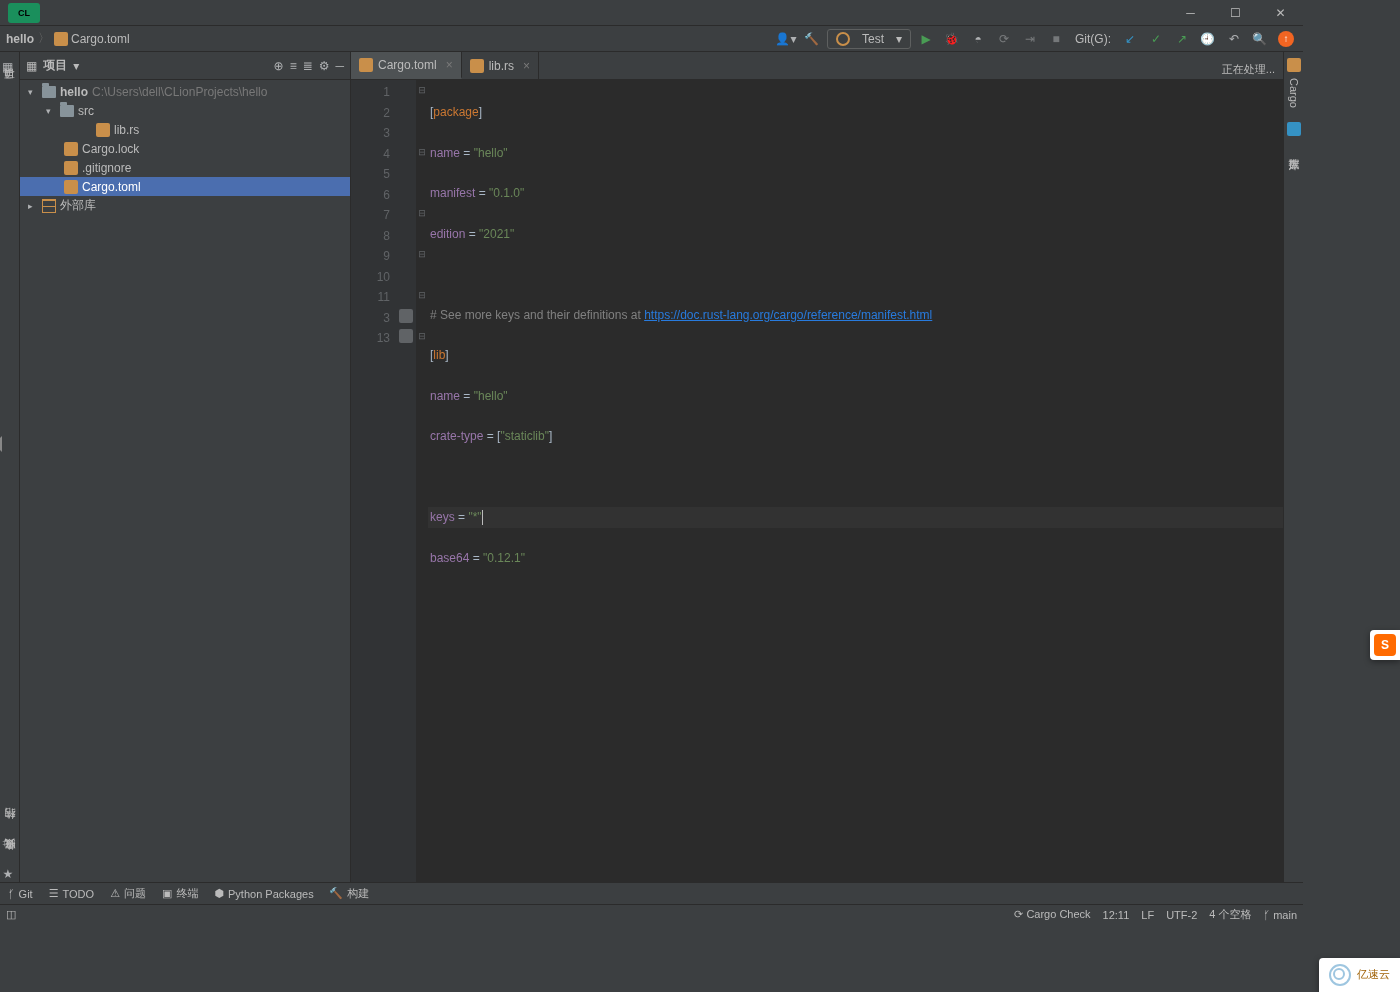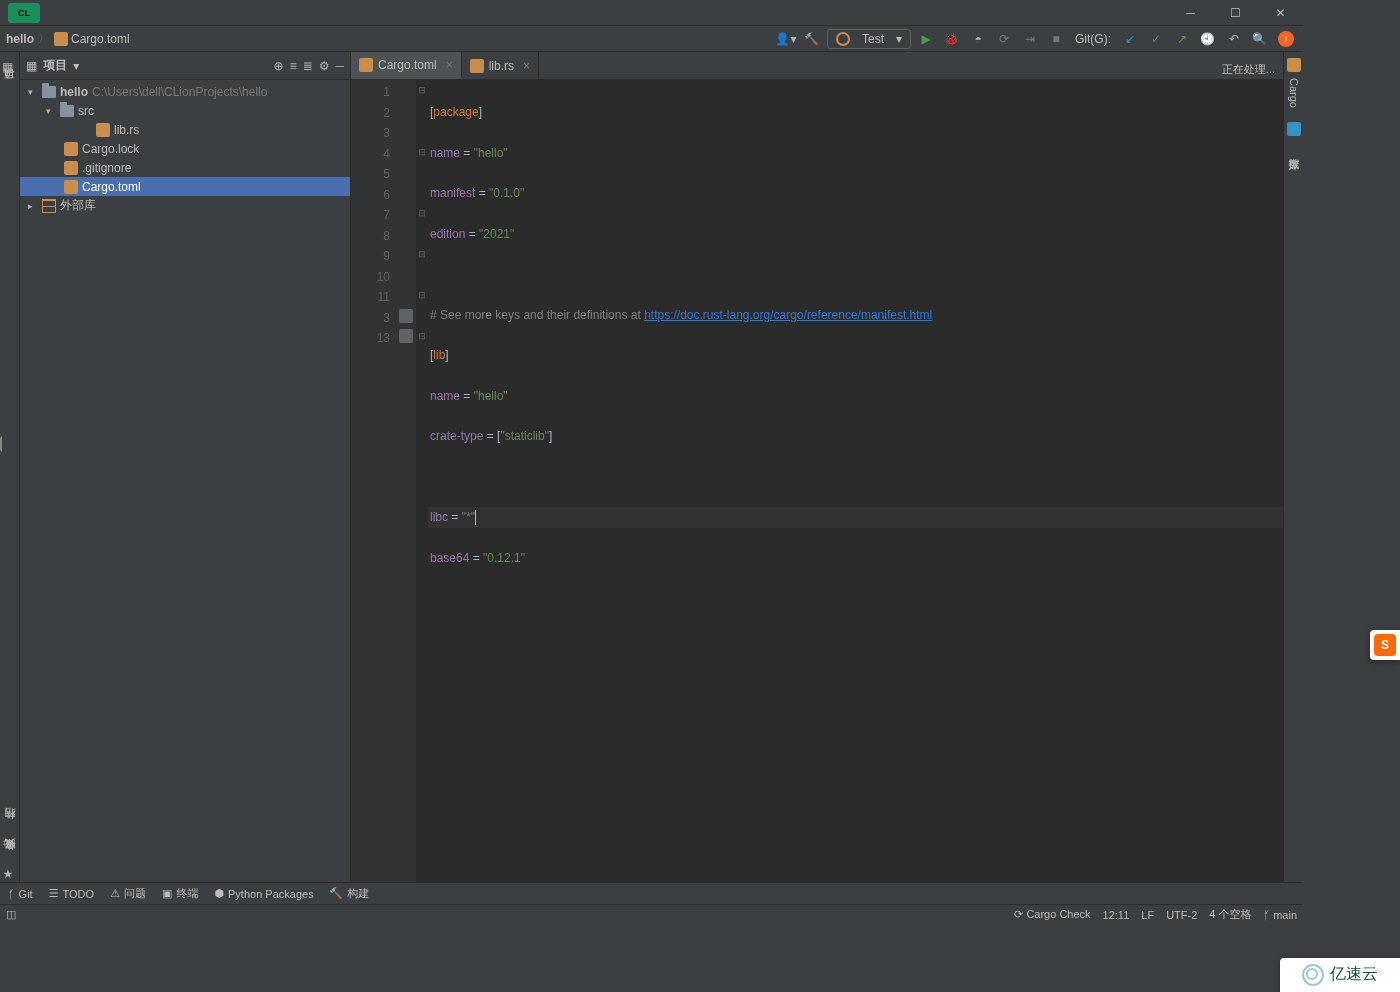--- a/index.html
+++ b/index.html
@@ -93,21 +93,21 @@
 
 .left-bottom-gutter { position:absolute; left:0; bottom:42px; width:20px; display:flex; flex-direction:column; align-items:center; gap:8px; }
 
 .toolwindow-bar { height:22px; background:#3c3f41; border-top:1px solid #2b2b2b; display:flex; align-items:center; padding:0 8px; gap:16px; font-size:11px; }
 .tw-item { display:flex; align-items:center; gap:4px; color:#bbbbbb; cursor:pointer; }
 
 .statusbar { height:20px; background:#3c3f41; border-top:1px solid #2b2b2b; display:flex; align-items:center; padding:0 6px; font-size:11px; color:#bbbbbb; }
 .sb-left { display:flex; align-items:center; gap:6px; }
 .sb-right { margin-left:auto; display:flex; align-items:center; gap:12px; }
 .overlay-badge { position:absolute; right:0; top:630px; background:#fff; padding:4px; border-radius:4px 0 0 4px; box-shadow:0 2px 6px rgba(0,0,0,0.4); }
-.overlay-badge2 { position:absolute; right:0; bottom:0; background:#fff; padding:6px 22px; border-radius:4px 0 0 0; box-shadow:0 2px 6px rgba(0,0,0,0.4); color:#14532d; font-size:16px; }
+.overlay-badge2 { position:absolute; right:0; bottom:0; background:#fff; padding:6px 10px; border-radius:4px 0 0 0; box-shadow:0 2px 6px rgba(0,0,0,0.4); color:#a16207; font-size:11px; }
 
 .scroll-edge { position:absolute; top:44%; }
 .scroll-edge.left { left:-6px; }
 .scroll-tri { width:0; height:0; border-top:8px solid transparent; border-bottom:8px solid transparent; }
 .scroll-tri.l { border-right:8px solid #888; }
 </style>
 </head>
 <body>
 
 <div class="cropper">
@@ -278,21 +278,21 @@
 <div class="line"><span class="t-br">[</span><span class="t-kw">package</span><span class="t-br">]</span></div>
 <div class="line"><span class="t-key">name</span><span class="t-br"> = </span><span class="t-str">"hello"</span></div>
 <div class="line"><span class="t-key">manifest</span><span class="t-br"> = </span><span class="t-str">"0.1.0"</span></div>
 <div class="line"><span class="t-key">edition</span><span class="t-br"> = </span><span class="t-str">"2021"</span></div>
 <div class="line"></div>
 <div class="line"><span class="t-cmt"># See more keys and their definitions at </span><span class="t-link">https://doc.rust-lang.org/cargo/reference/manifest.html</span></div>
 <div class="line"><span class="t-br">[</span><span class="t-kw">lib</span><span class="t-br">]</span></div>
 <div class="line"><span class="t-key">name</span><span class="t-br"> = </span><span class="t-str">"hello"</span></div>
 <div class="line"><span class="t-key">crate-type</span><span class="t-br"> = [</span><span class="t-str">"staticlib"</span><span class="t-br">]</span></div>
 <div class="line"></div>
-<div class="line current"><span class="t-key">libc</span><span class="t-br"> = </span><span class="t-str">"*"</span><span class="caret"></span></div>
+<div class="line current"><span class="t-key">keys</span><span class="t-br"> = </span><span class="t-str">"*"</span><span class="caret"></span></div>
 <div class="line"><span class="t-key">base64</span><span class="t-br"> = </span><span class="t-str">"0.12.1"</span></div>
       </div>
     </div>
   </div>
 
   <div class="right-gutter">
     <div style="width:14px;height:14px;background:#c98f4a;border-radius:2px;margin-top:2px"></div>
     <div class="cargo-vtext">Cargo</div>
     <div style="width:14px;height:14px;background:#3592c4;border-radius:2px;margin-top:14px"></div>
     <div class="db-vtext">数据库</div>

